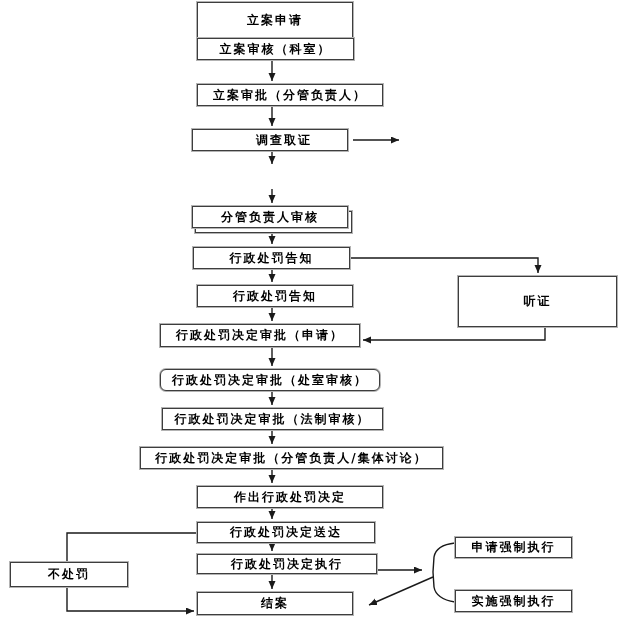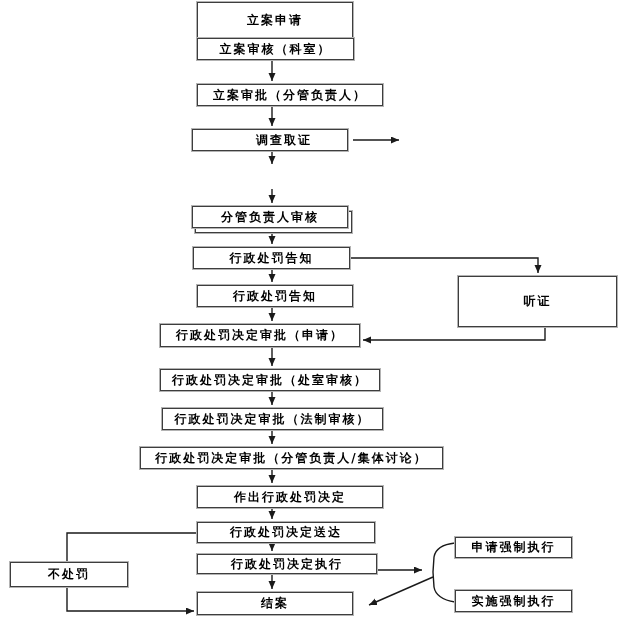--- a/index.html
+++ b/index.html
@@ -88,21 +88,21 @@
   <div class="node" style="left:197px; top:2px;   width:156px; height:37px;">立案申请</div>
   <div class="node" style="left:197px; top:38px;  width:157px; height:22px;">立案审核（科室）</div>
   <div class="node" style="left:197px; top:84px;  width:186px; height:22px;">立案审批（分管负责人）</div>
   <div class="node" style="left:192px; top:129px; width:156px; height:22px;padding-left:28px;">调查取证</div>
   <div class="node" style="left:195px; top:167px; width:157px; height:22px;margin-top:44px;">法制审核</div>
   <div class="node" style="left:192px; top:206px; width:156px; height:22px;text-align:right;">分管负责人审核</div>
   <div class="node" style="left:193px; top:247px; width:157px; height:22px;">行政处罚告知</div>
   <div class="node" style="left:458px; top:276px; width:159px; height:51px;">听证</div>
   <div class="node" style="left:197px; top:285px; width:156px; height:22px;">行政处罚告知</div>
   <div class="node" style="left:160px; top:324px; width:200px; height:23px;">行政处罚决定审批（申请）</div>
-  <div class="node" style="left:160px; top:369px; width:220px; height:22px;">行政处罚决定审批（处室审核）</div>
+  <div class="node" style="left:160px; top:369px; width:220px; height:22px;border-radius:6px;">行政处罚决定审批（处室审核）</div>
   <div class="node" style="left:162px; top:408px; width:221px; height:22px;">行政处罚决定审批（法制审核）</div>
   <div class="node" style="left:140px; top:447px; width:303px; height:22px;">行政处罚决定审批（分管负责人/集体讨论）</div>
   <div class="node" style="left:197px; top:486px; width:186px; height:22px;">作出行政处罚决定</div>
   <div class="node" style="left:197px; top:522px; width:178px; height:21px;">行政处罚决定送达</div>
   <div class="node" style="left:197px; top:554px; width:180px; height:20px;">行政处罚决定执行</div>
   <div class="node" style="left:197px; top:592px; width:156px; height:23px;">结案</div>
   <div class="node" style="left:10px;  top:562px; width:118px; height:25px;">不处罚</div>
   <div class="node" style="left:455px; top:537px; width:117px; height:21px;">申请强制执行</div>
   <div class="node" style="left:455px; top:590px; width:117px; height:22px;">实施强制执行</div>
 

